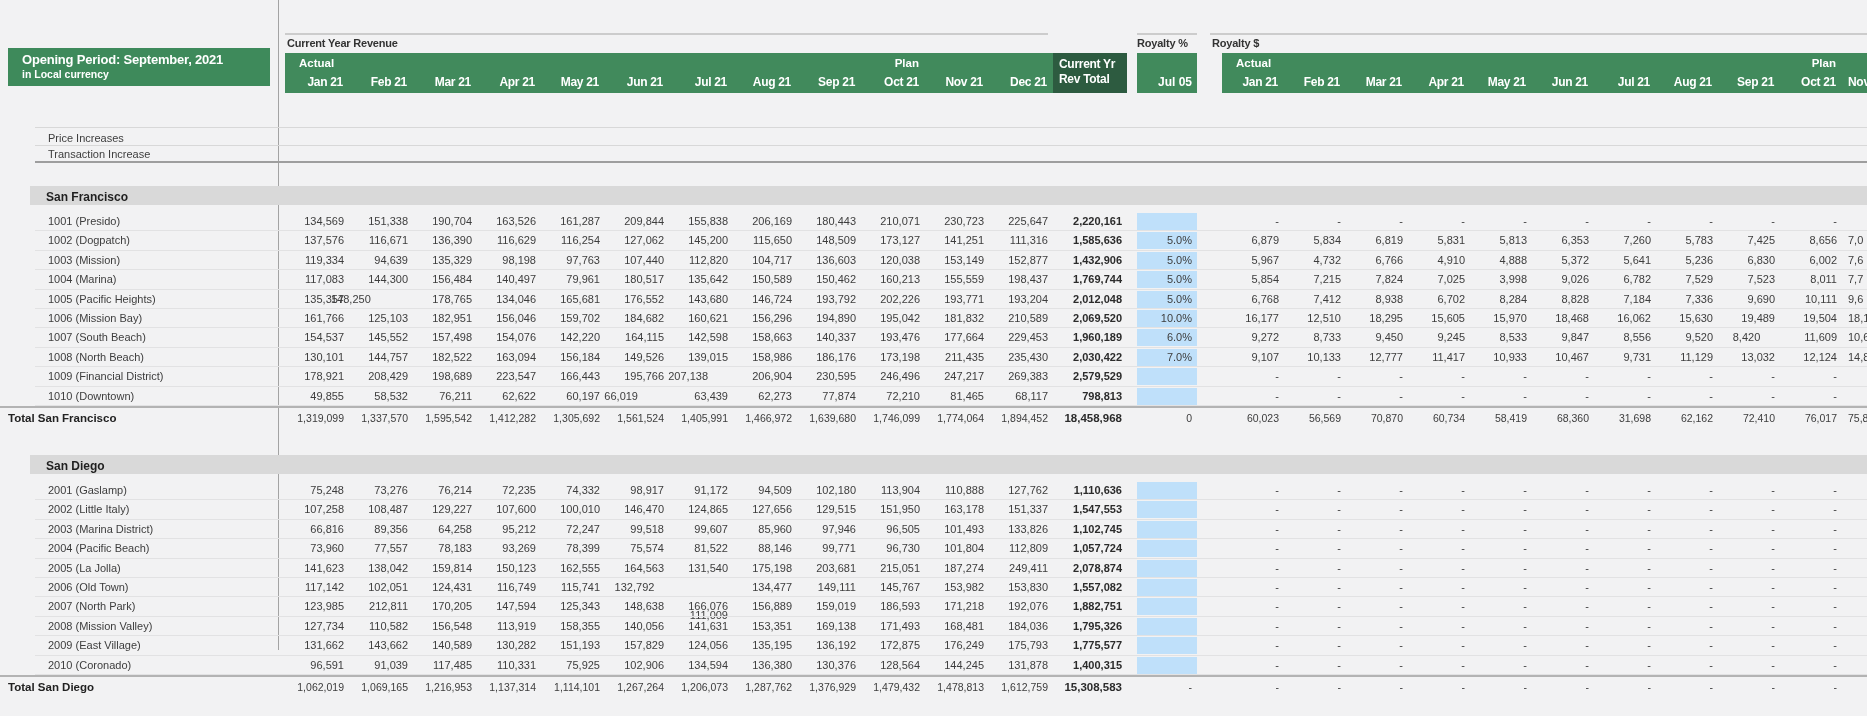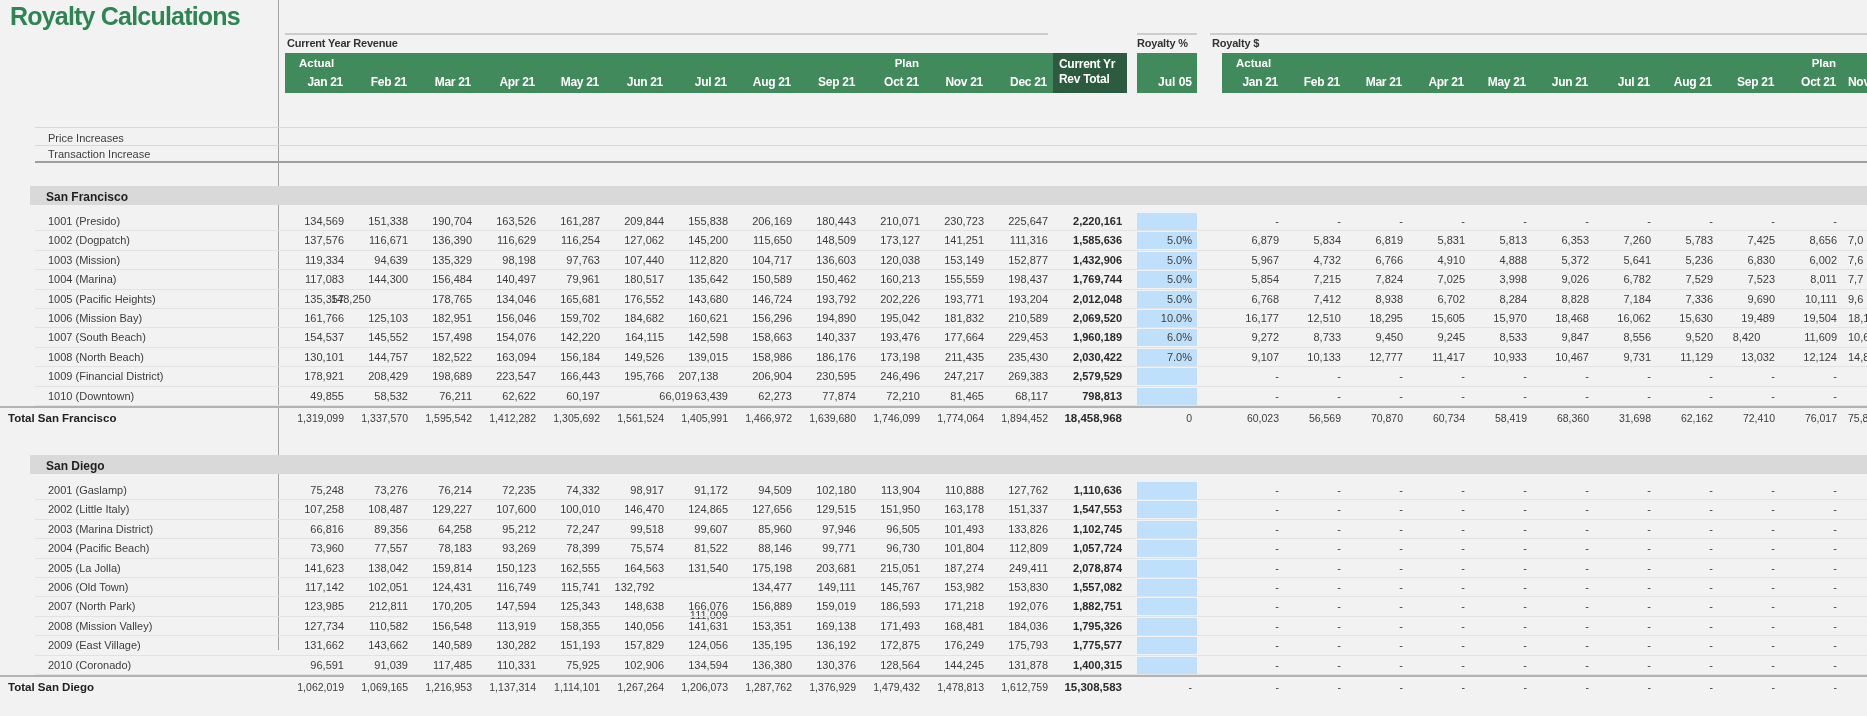--- a/index.html
+++ b/index.html
@@ -61,24 +61,27 @@
     background:#bfe0fa;top:1px;height:17px;line-height:17px;
     box-sizing:border-box;padding-right:5px;text-align:right;
   }
   .pct-plain{box-sizing:border-box;padding-right:5px;}
 </style>
 </head>
 <body>
 
 <div class="page">
 
-  <h1 class="title">Royalty Calculations</h1>
 
   <div class="vline"></div>
 
+  <div class="opening-box">
+    <div class="op1">Opening Period: September, 2021</div>
+    <div class="op2">in Local currency</div>
+  </div>
 
   <div class="sec-line" style="left:285px;width:763px"></div>
   <div class="sec-label" style="left:287px">Current Year Revenue</div>
 
   <div class="sec-line" style="left:1137px;width:60px"></div>
   <div class="sec-label" style="left:1137px">Royalty %</div>
 
   <div class="sec-line" style="left:1210px;width:694px"></div>
   <div class="sec-label" style="left:1212px">Royalty $</div>
 
@@ -364,21 +367,21 @@
         <span class="cell num" style="left: 1848px; width: 56px; text-align: left;">14,8</span>
       </div>
       <div class="data-row">
         <span class="cell lbl" style="left: 48px;">1009 (Financial District)</span>
         <span class="cell num" style="left: 285px; width: 59px; text-align: right;">178,921</span>
         <span class="cell num" style="left: 349px; width: 59px; text-align: right;">208,429</span>
         <span class="cell num" style="left: 413px; width: 59px; text-align: right;">198,689</span>
         <span class="cell num" style="left: 477px; width: 59px; text-align: right;">223,547</span>
         <span class="cell num" style="left: 541px; width: 59px; text-align: right;">166,443</span>
         <span class="cell num" style="left: 605px; width: 59px; text-align: right;">195,766</span>
-        <span class="cell num" style="left: 669px; width: 59px; text-align: center;">207,138</span>
+        <span class="cell num" style="left: 649px; width: 59px; text-align: right;">207,138</span>
         <span class="cell num" style="left: 733px; width: 59px; text-align: right;">206,904</span>
         <span class="cell num" style="left: 797px; width: 59px; text-align: right;">230,595</span>
         <span class="cell num" style="left: 861px; width: 59px; text-align: right;">246,496</span>
         <span class="cell num" style="left: 925px; width: 59px; text-align: right;">247,217</span>
         <span class="cell num" style="left: 989px; width: 59px; text-align: right;">269,383</span>
         <span class="cell num tot" style="left: 1053px; width: 69px; text-align: right;">2,579,529</span>
         <span class="cell pct-input" style="left: 1137px; width: 60px; text-align: right;"></span>
         <span class="cell num" style="left: 1222px; width: 57px; text-align: right;">-</span>
         <span class="cell num" style="left: 1284px; width: 57px; text-align: right;">-</span>
         <span class="cell num" style="left: 1346px; width: 57px; text-align: right;">-</span>
@@ -391,21 +394,21 @@
         <span class="cell num" style="left: 1780px; width: 57px; text-align: right;">-</span>
         <span class="cell num" style="left: 1848px; width: 56px; text-align: left;"></span>
       </div>
       <div class="data-row">
         <span class="cell lbl" style="left: 48px;">1010 (Downtown)</span>
         <span class="cell num" style="left: 285px; width: 59px; text-align: right;">49,855</span>
         <span class="cell num" style="left: 349px; width: 59px; text-align: right;">58,532</span>
         <span class="cell num" style="left: 413px; width: 59px; text-align: right;">76,211</span>
         <span class="cell num" style="left: 477px; width: 59px; text-align: right;">62,622</span>
         <span class="cell num" style="left: 541px; width: 59px; text-align: right;">60,197</span>
-        <span class="cell num" style="left: 634px; width: 59px; text-align: right;">66,019</span>
+        <span class="cell num" style="left: 579px; width: 59px; text-align: right;">66,019</span>
         <span class="cell num" style="left: 669px; width: 59px; text-align: right;">63,439</span>
         <span class="cell num" style="left: 733px; width: 59px; text-align: right;">62,273</span>
         <span class="cell num" style="left: 797px; width: 59px; text-align: right;">77,874</span>
         <span class="cell num" style="left: 861px; width: 59px; text-align: right;">72,210</span>
         <span class="cell num" style="left: 925px; width: 59px; text-align: right;">81,465</span>
         <span class="cell num" style="left: 989px; width: 59px; text-align: right;">68,117</span>
         <span class="cell num tot" style="left: 1053px; width: 69px; text-align: right;">798,813</span>
         <span class="cell pct-input" style="left: 1137px; width: 60px; text-align: right;"></span>
         <span class="cell num" style="left: 1222px; width: 57px; text-align: right;">-</span>
         <span class="cell num" style="left: 1284px; width: 57px; text-align: right;">-</span>

